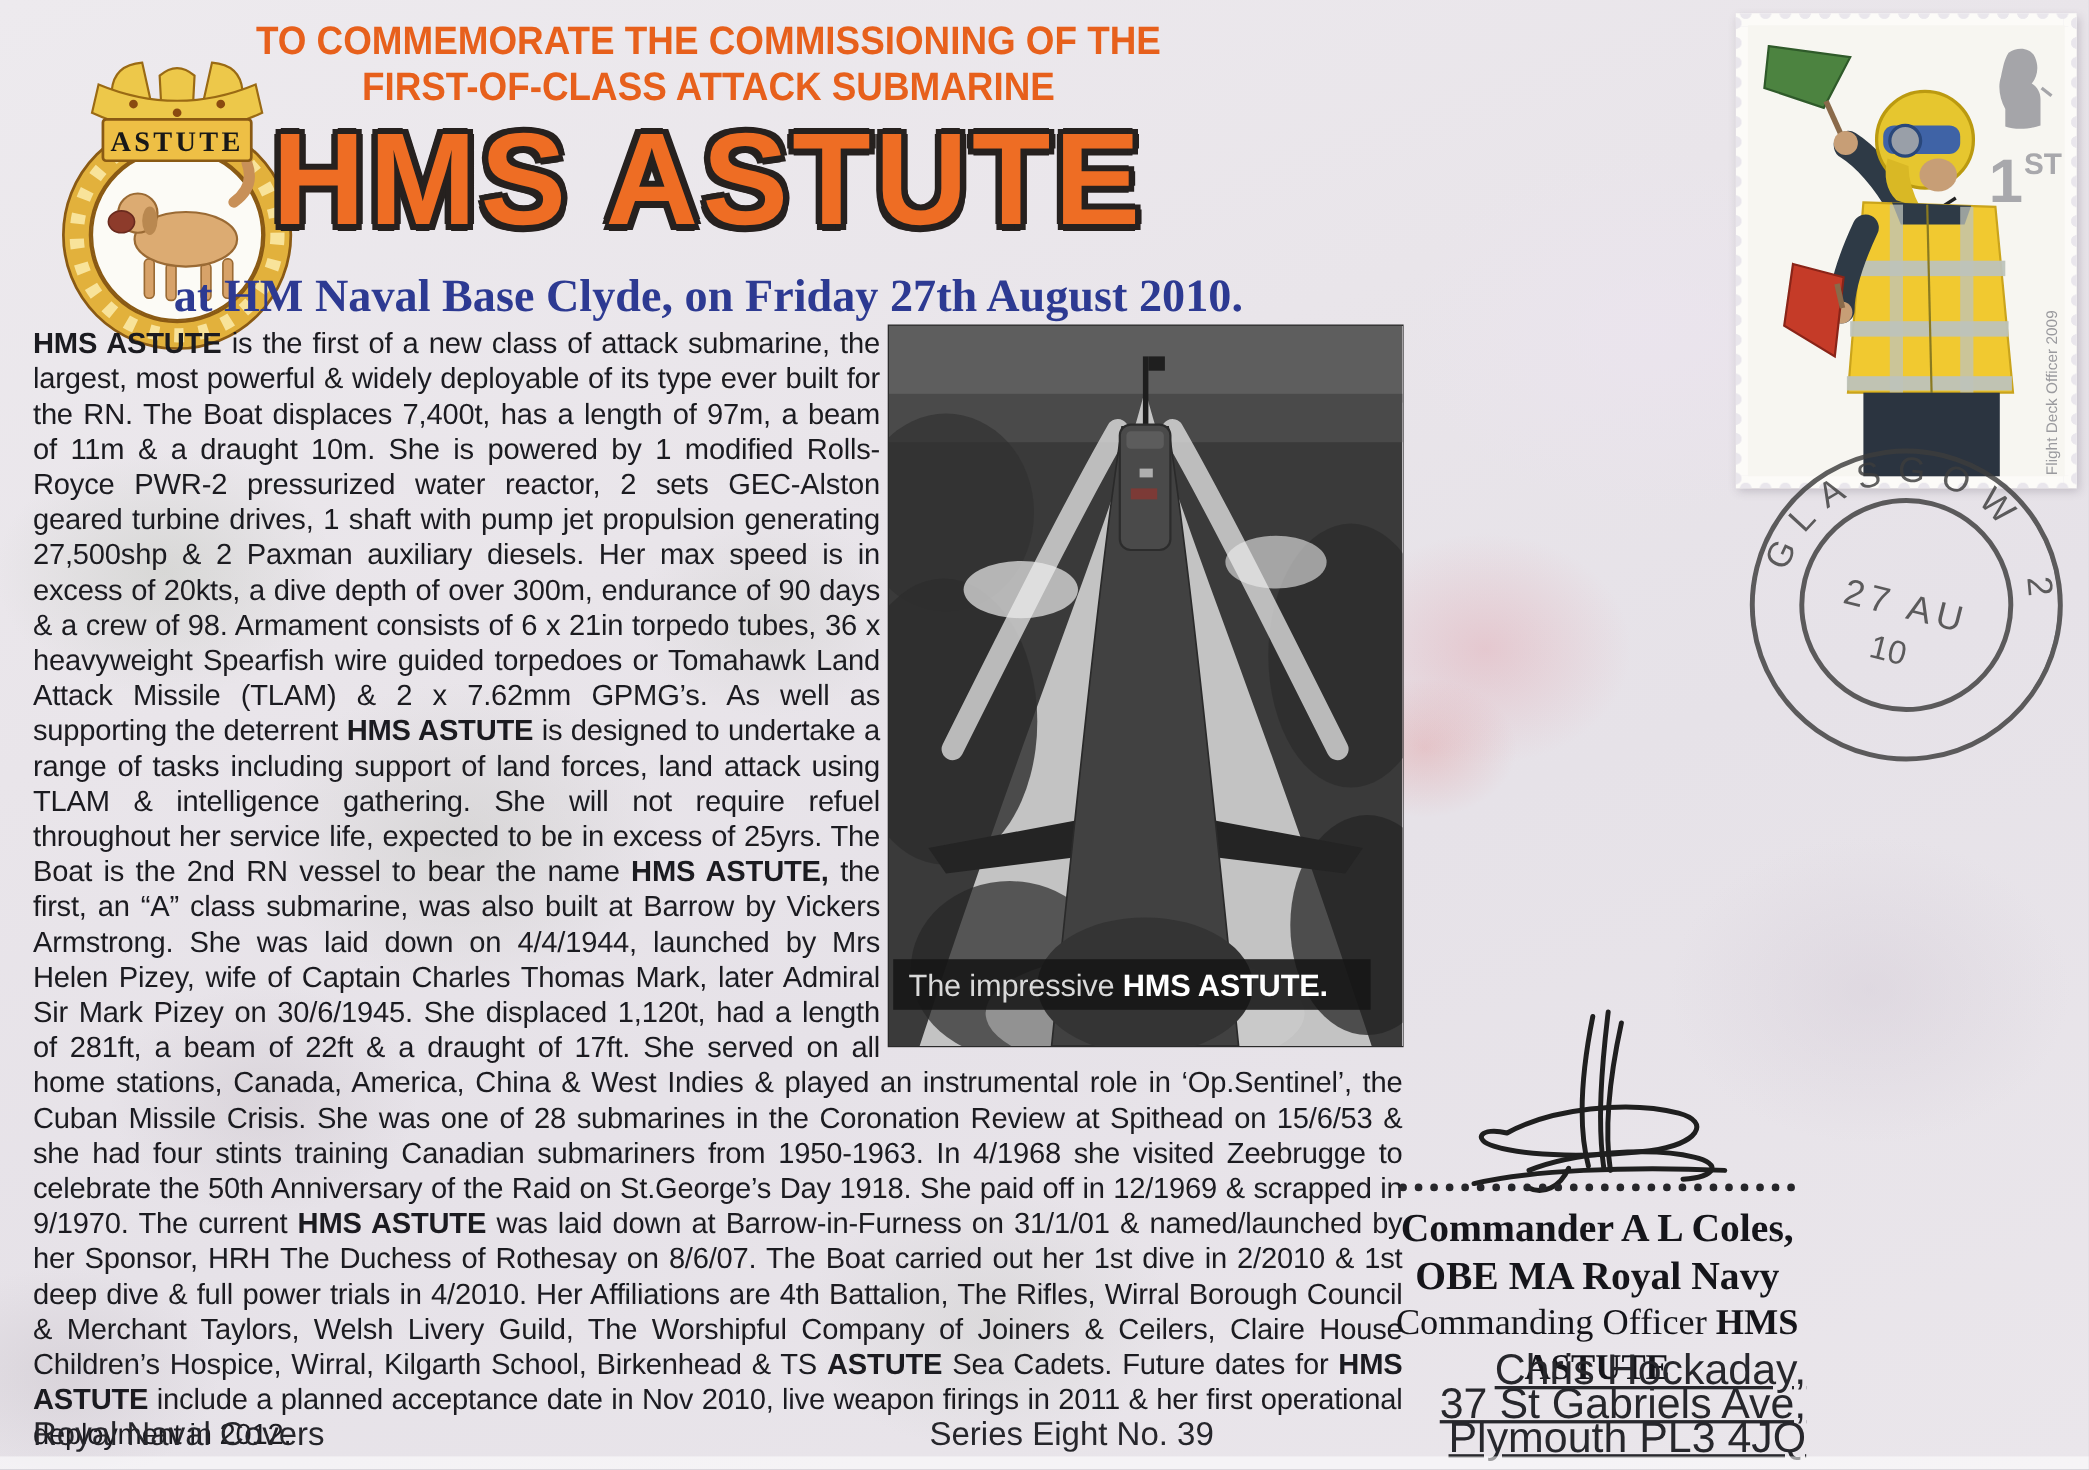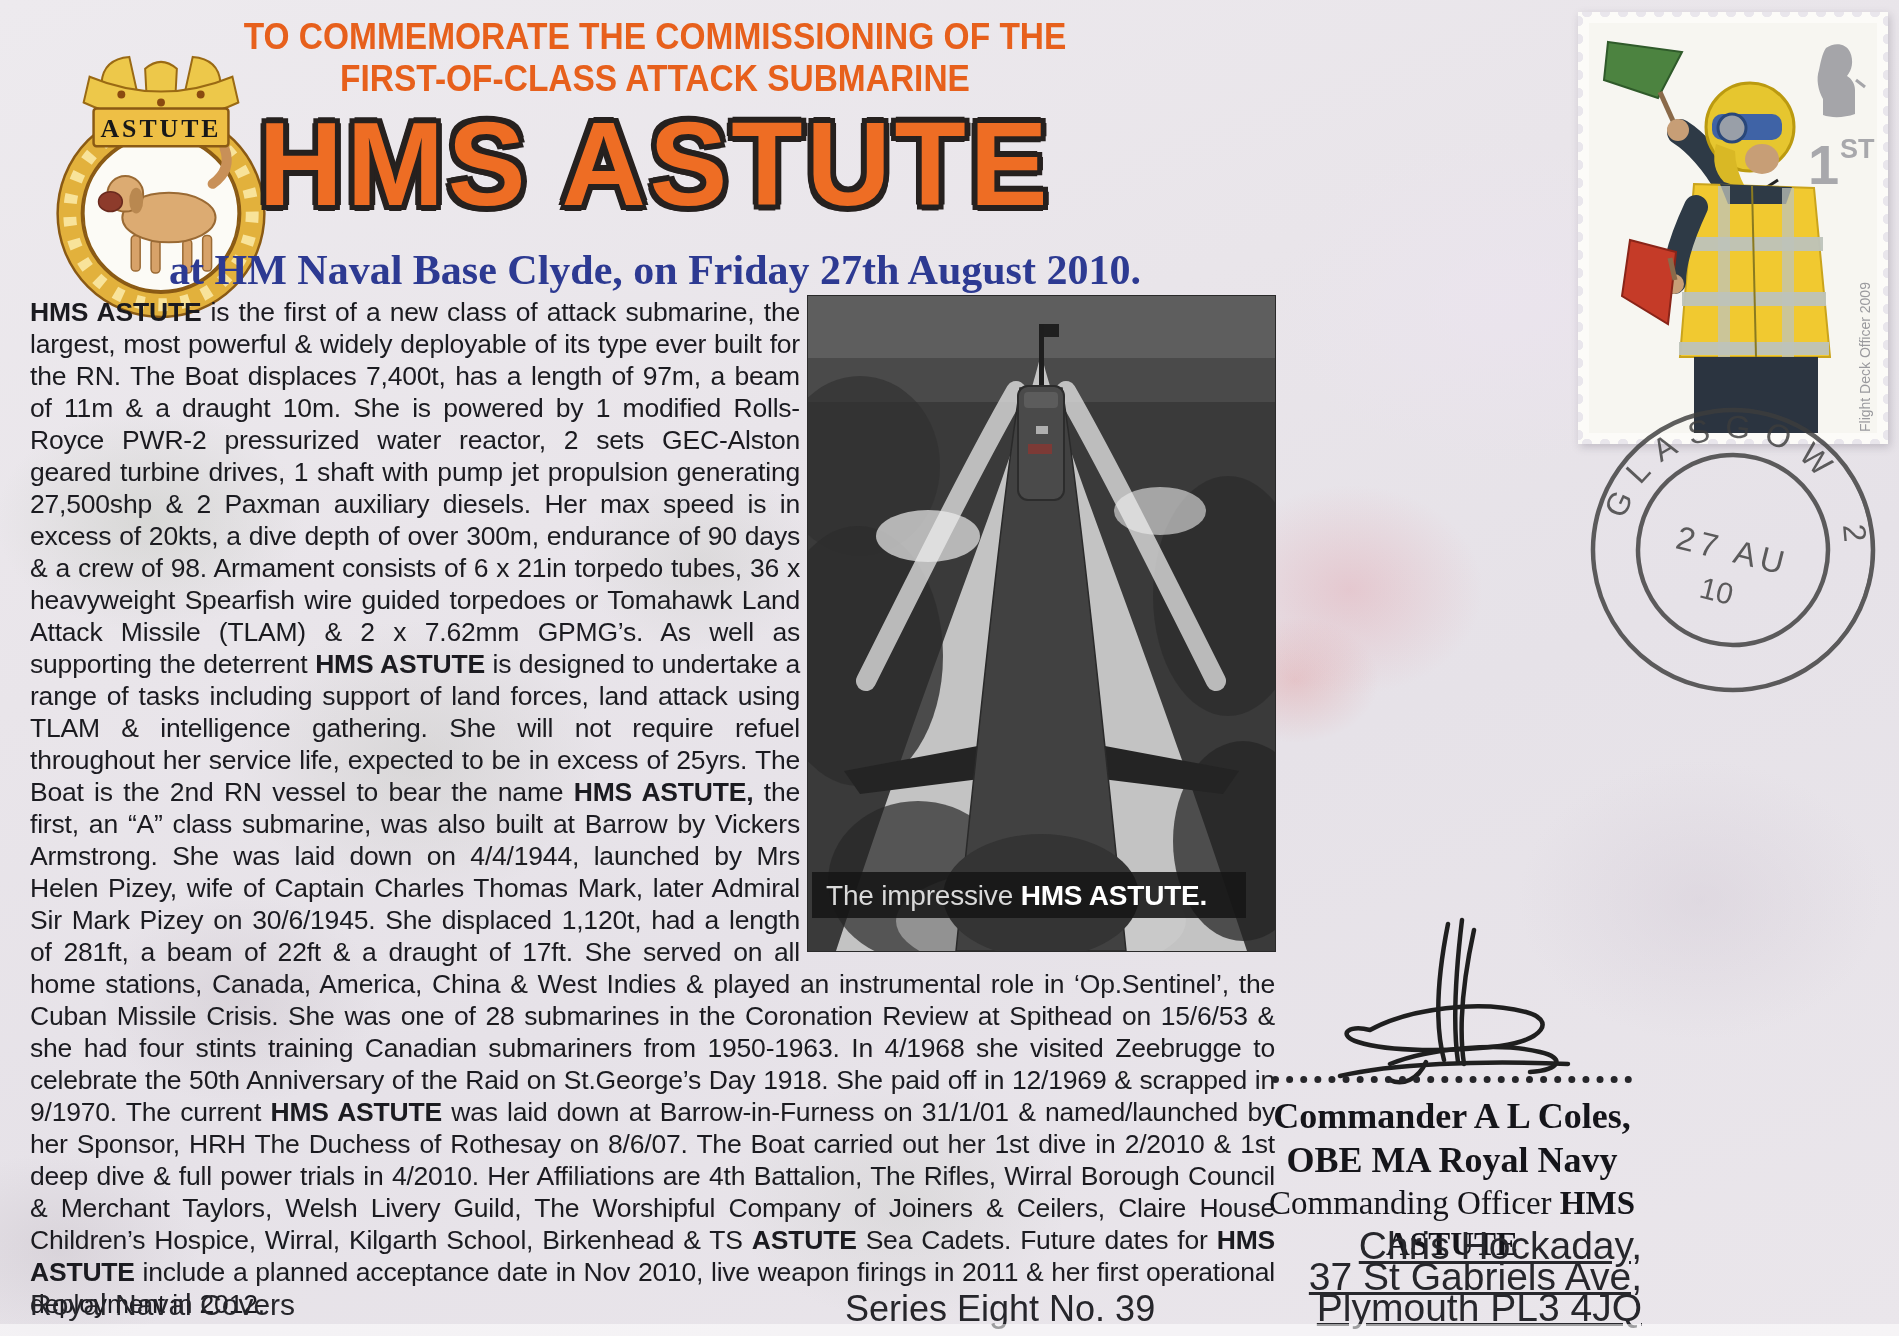--- a/index.html
+++ b/index.html
@@ -15,21 +15,21 @@
       radial-gradient(170px 130px at 700px 560px, rgba(175,180,168,.22), transparent 70%),
       radial-gradient(190px 150px at 1350px 590px, rgba(224,150,160,.35), transparent 70%),
       radial-gradient(120px 90px at 1295px 680px, rgba(222,120,120,.28), transparent 70%),
       radial-gradient(300px 220px at 1500px 300px, rgba(235,228,238,.8), transparent 75%),
       radial-gradient(260px 200px at 1700px 900px, rgba(214,206,216,.5), transparent 70%),
       radial-gradient(240px 170px at 900px 1200px, rgba(176,182,170,.22), transparent 70%),
       radial-gradient(200px 140px at 60px 1250px, rgba(186,178,186,.30), transparent 70%);}
   .bottom-strip{position:absolute;left:0;bottom:0;width:100%;height:12px;background:rgba(255,255,255,.55);}
 
   
-  .header{position:absolute;left:105px;top:16px;width:1100px;text-align:center;}
+  .header{position:absolute;left:94px;top:16px;width:1100px;text-align:center;}
   .commem{font-weight:bold;font-size:36px;line-height:1.17;color:#e7601c;transform:scaleX(.93);transform-origin:center;letter-spacing:0;}
   .title{margin-top:4px;font-weight:bold;font-size:119px;line-height:1.0;letter-spacing:4px;color:#ee6d24;transform:scaleX(.98);transform-origin:center;
     text-shadow:-5px -5px 0 #26211f,5px -5px 0 #26211f,-5px 5px 0 #26211f,5px 5px 0 #26211f,-6px 0 0 #26211f,6px 0 0 #26211f,0 -6px 0 #26211f,0 6px 0 #26211f;}
   .subtitle{margin-top:23px;font-family:"Liberation Serif",serif;font-weight:bold;font-size:42px;color:#2d3a92;}
 
   
   .bodytext{position:absolute;left:30px;top:296px;width:1245px;font-size:26.5px;line-height:32px;
     text-align:justify;letter-spacing:-.2px;color:#1b1b20;}
   .bodytext .b{font-weight:bold;}
   .photo{float:right;width:467px;height:655px;margin:0 0 10px 14px;box-shadow:0 0 0 1px #2a2a2a;}
@@ -55,21 +55,21 @@
   .dotline{position:absolute;left:1272px;top:1076px;width:360px;border-bottom:7px dotted #26262a;}
   .signatory{position:absolute;left:1222px;top:1094px;width:460px;text-align:center;
     font-family:"Liberation Serif",serif;color:#15151a;}
   .signatory .l1,.signatory .l2{font-size:36px;font-weight:bold;line-height:1.23;}
   .signatory .l3{font-size:33px;line-height:1.25;}
   .signatory .l3 .b{font-weight:bold;}
   .address{position:absolute;left:1240px;top:1230px;width:402px;text-align:right;font-size:39px;line-height:31px;color:#27272c;text-decoration:underline;}
 
   
   .footer-left{position:absolute;left:30px;top:1288px;font-size:30px;color:#26262b;}
-  .footer-center{position:absolute;left:845px;top:1288px;font-size:36px;color:#26262b;}
+  .footer-center{position:absolute;left:845px;top:1288px;font-size:30px;color:#26262b;}
 
   .crest{position:absolute;left:42px;top:8px;}
 </style>
 </head>
 <body>
 
 <div class="cover">
   <div class="mottle"></div>
 
   <svg class="crest" width="238" height="310" viewBox="0 0 240 310">

